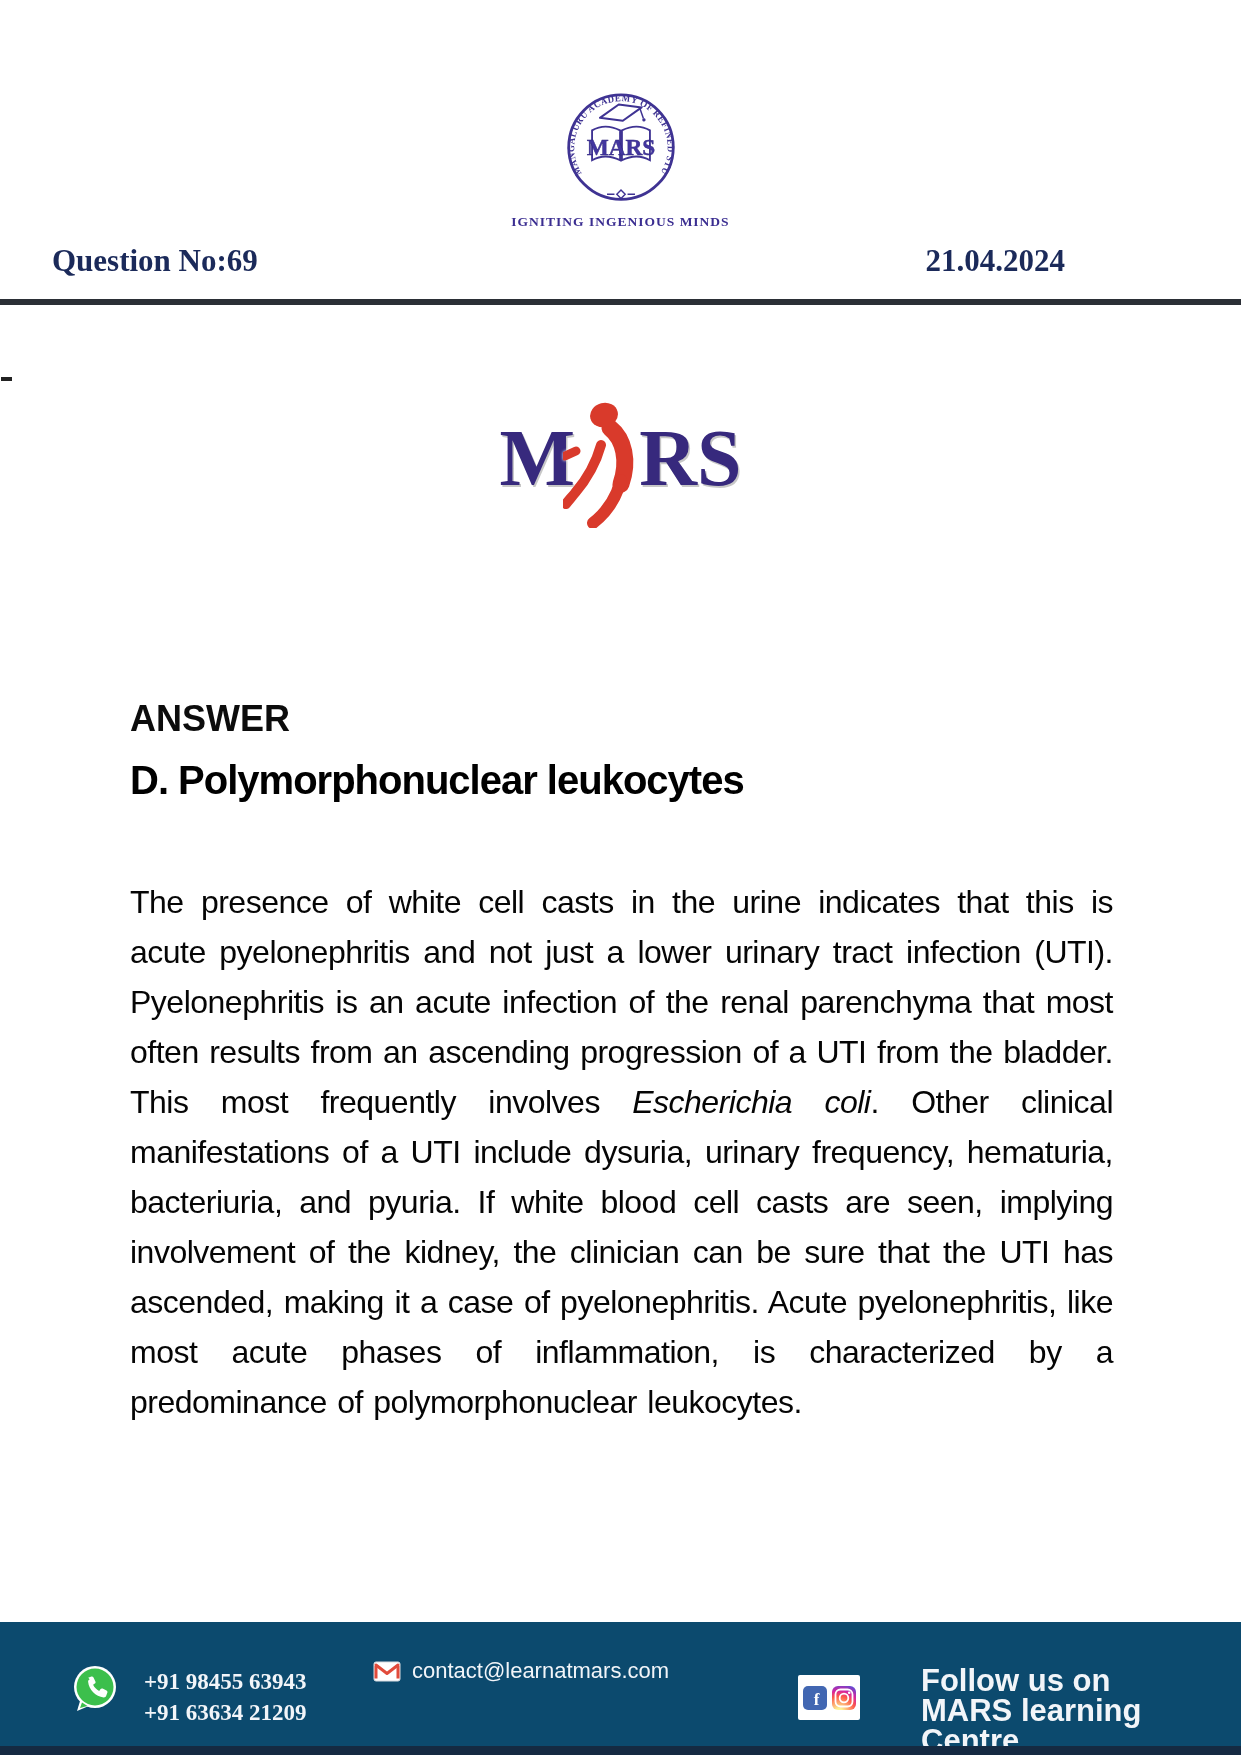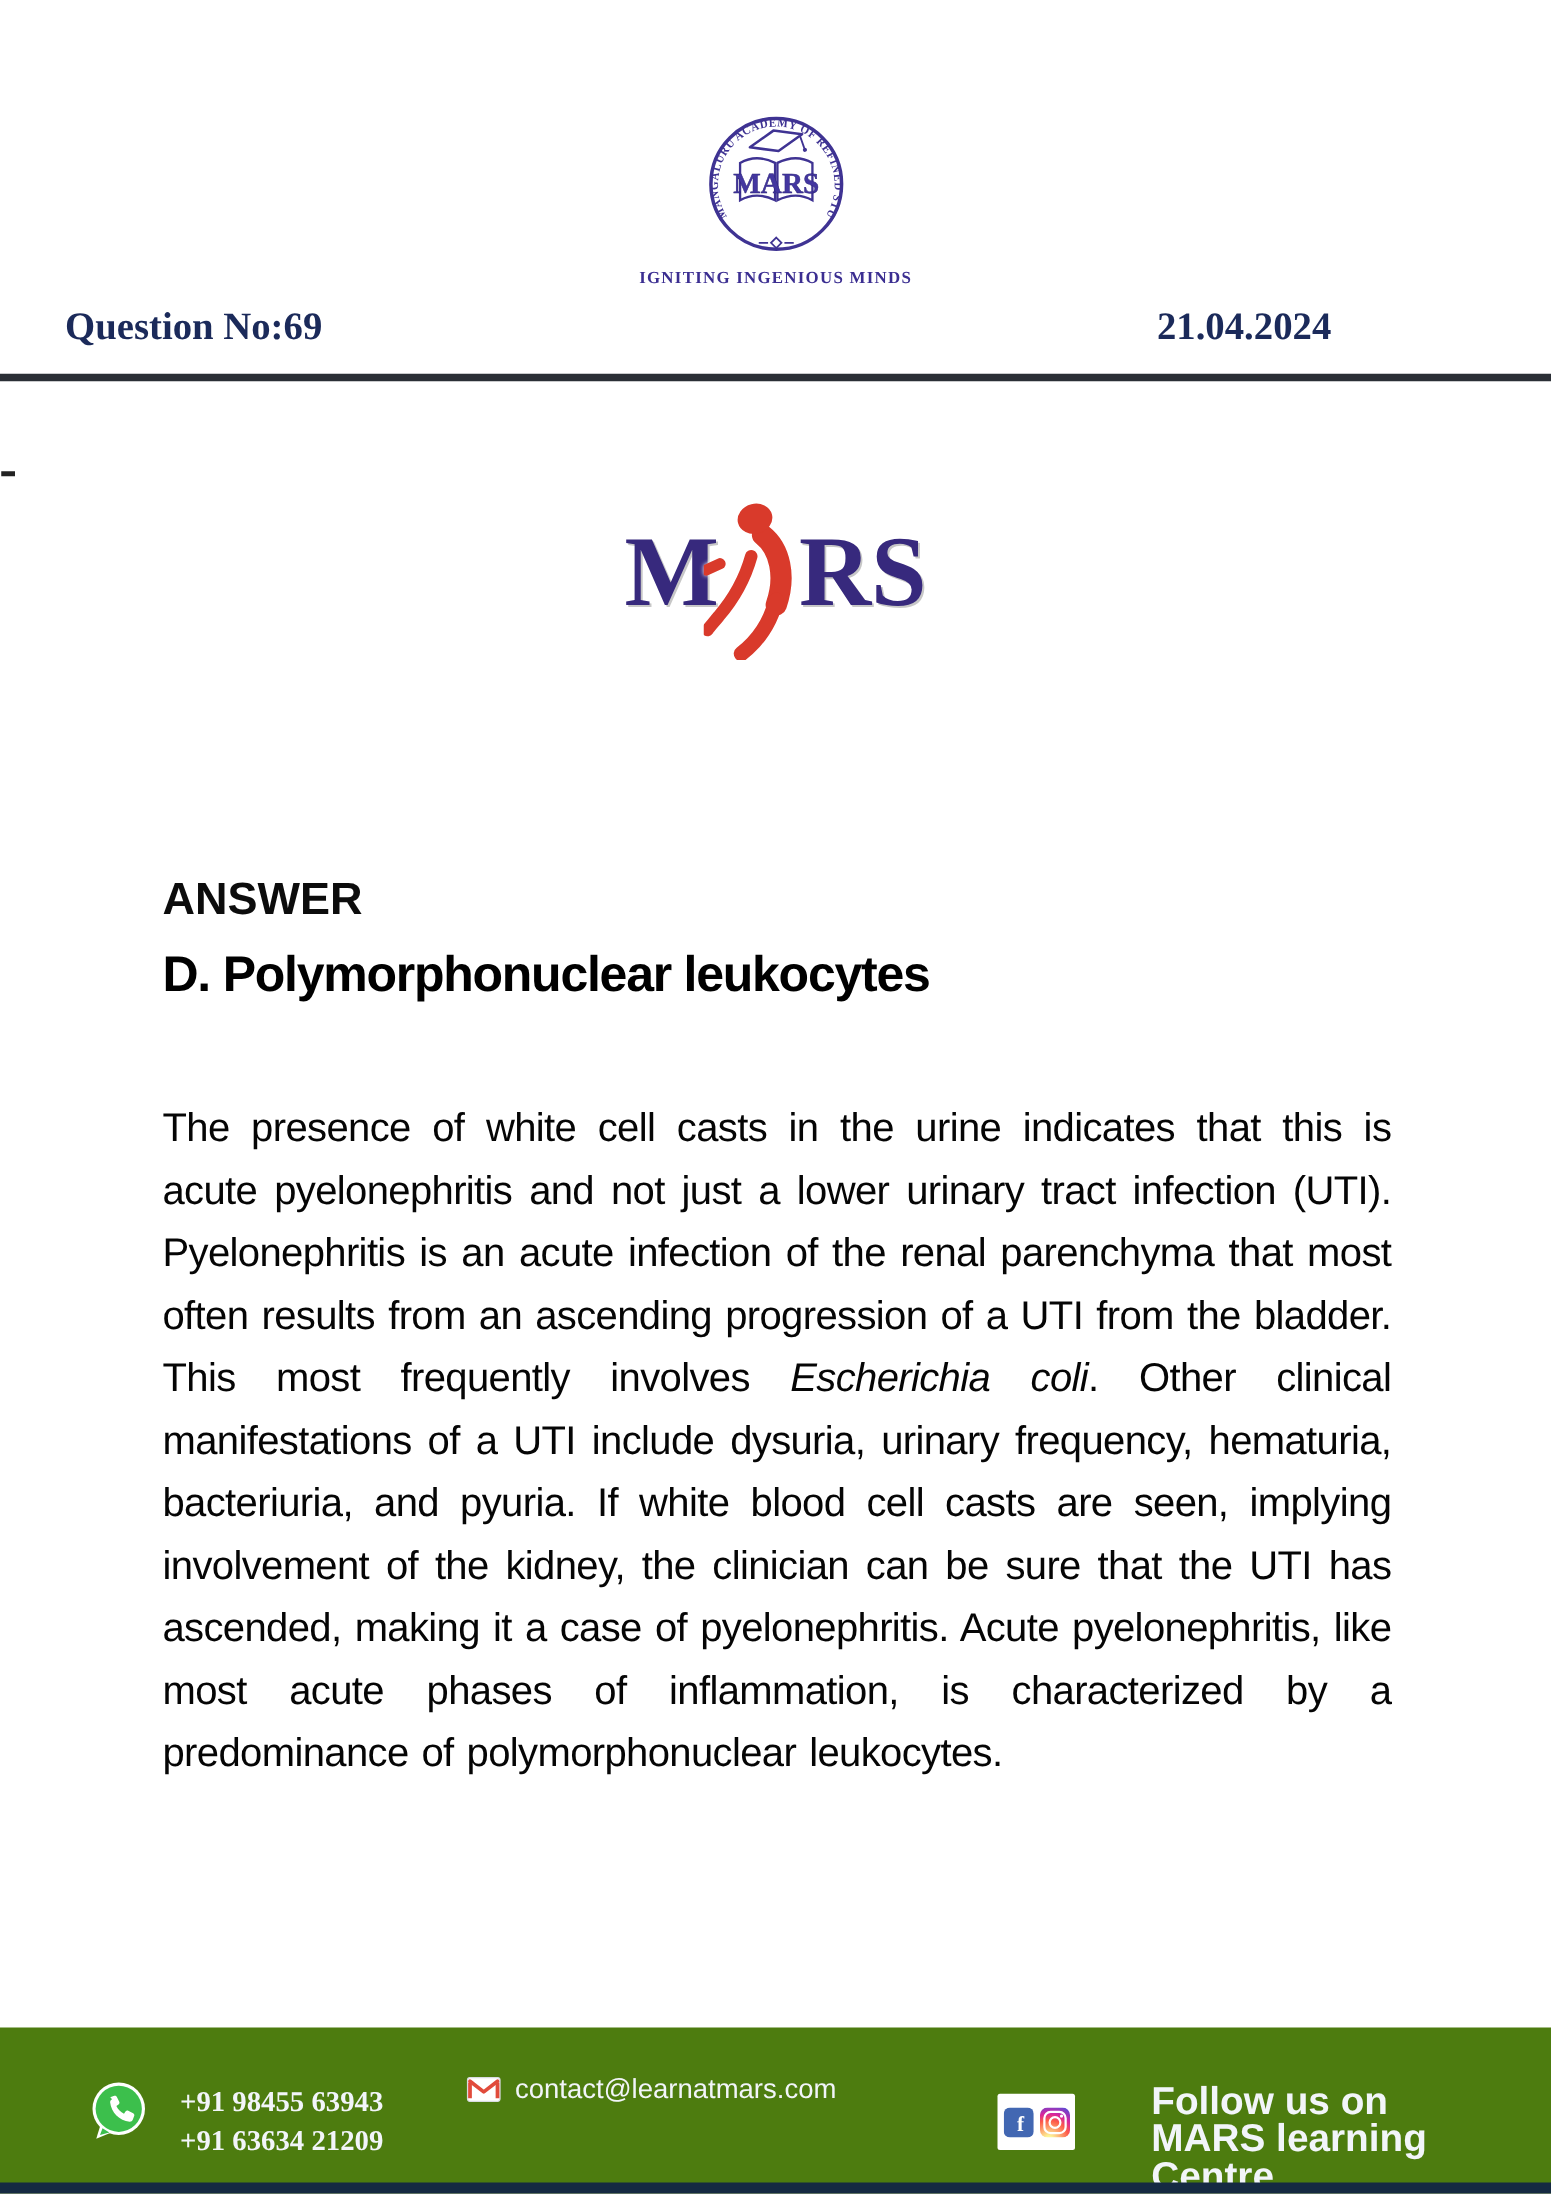--- a/index.html
+++ b/index.html
@@ -40,21 +40,21 @@
     position:absolute;top:758px;left:130px;
     font-weight:800;font-size:40px;color:#000000;letter-spacing:-1px;
   }
   .answer-body{
     position:absolute;top:845px;left:130px;width:983px;
     font-size:32px;line-height:50px;letter-spacing:-0.5px;word-spacing:2px;
     text-align:justify;color:#050505;
   }
   .answer-body .it{font-style:italic;}
   
-  .footer{position:absolute;left:0;top:1622px;width:100%;height:133px;background:#4d7c0f;color:#f2f5f9;}
+  .footer{position:absolute;left:0;top:1622px;width:100%;height:133px;background:#0c4a6e;color:#f2f5f9;}
   .footer-bottom-strip{position:absolute;left:0;bottom:0;width:100%;height:9px;background:#152a42;}
   .wa-icon{position:absolute;left:70px;top:42px;width:48px;height:48px;}
   .phones{position:absolute;left:144px;top:44px;font-family:"Liberation Serif",serif;
     font-weight:bold;font-size:23px;line-height:31px;}
   .contact-col{position:absolute;left:373px;top:34px;}
   .contact-row{display:flex;align-items:center;height:30px;margin-bottom:12px;font-size:22px;}
   .contact-row svg{margin-right:11px;flex:none;}
   .social-box{position:absolute;left:798px;top:53px;width:62px;height:45px;background:#fff;
     border-radius:2px;display:flex;align-items:center;justify-content:center;gap:5px;}
   .follow{position:absolute;left:878px;top:44px;font-weight:bold;font-size:31px;line-height:30px;margin-left:43px;}

